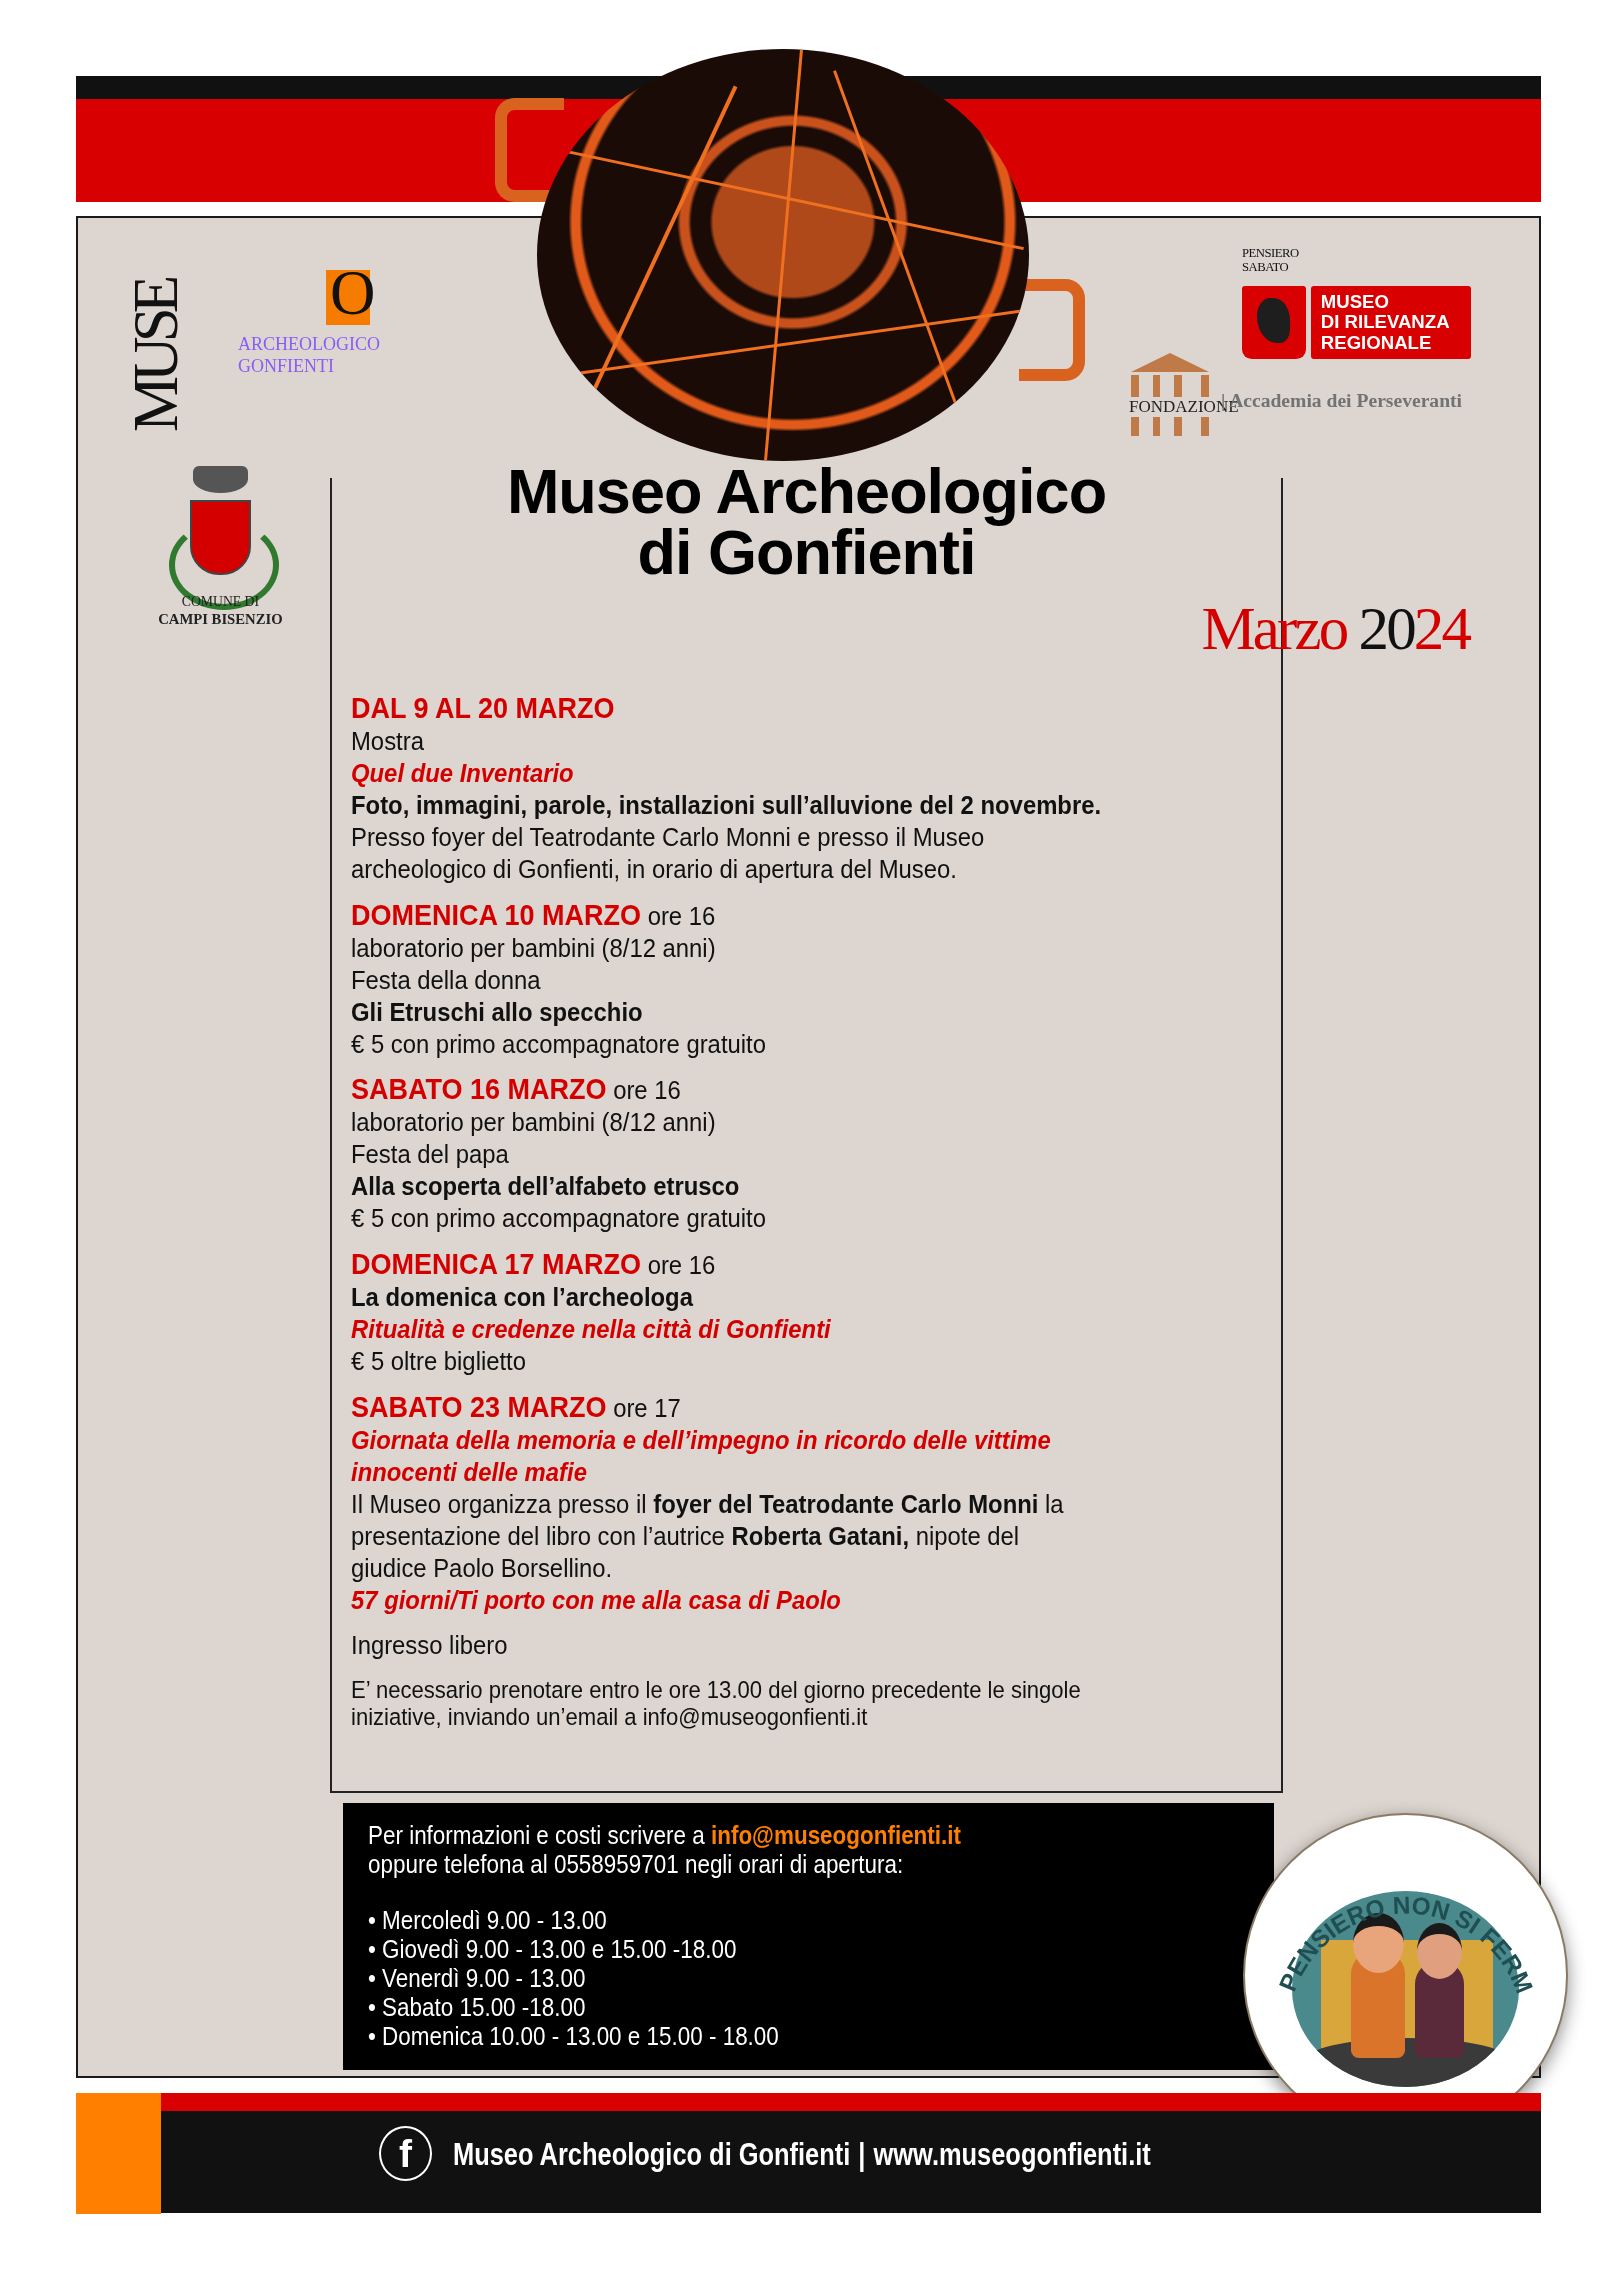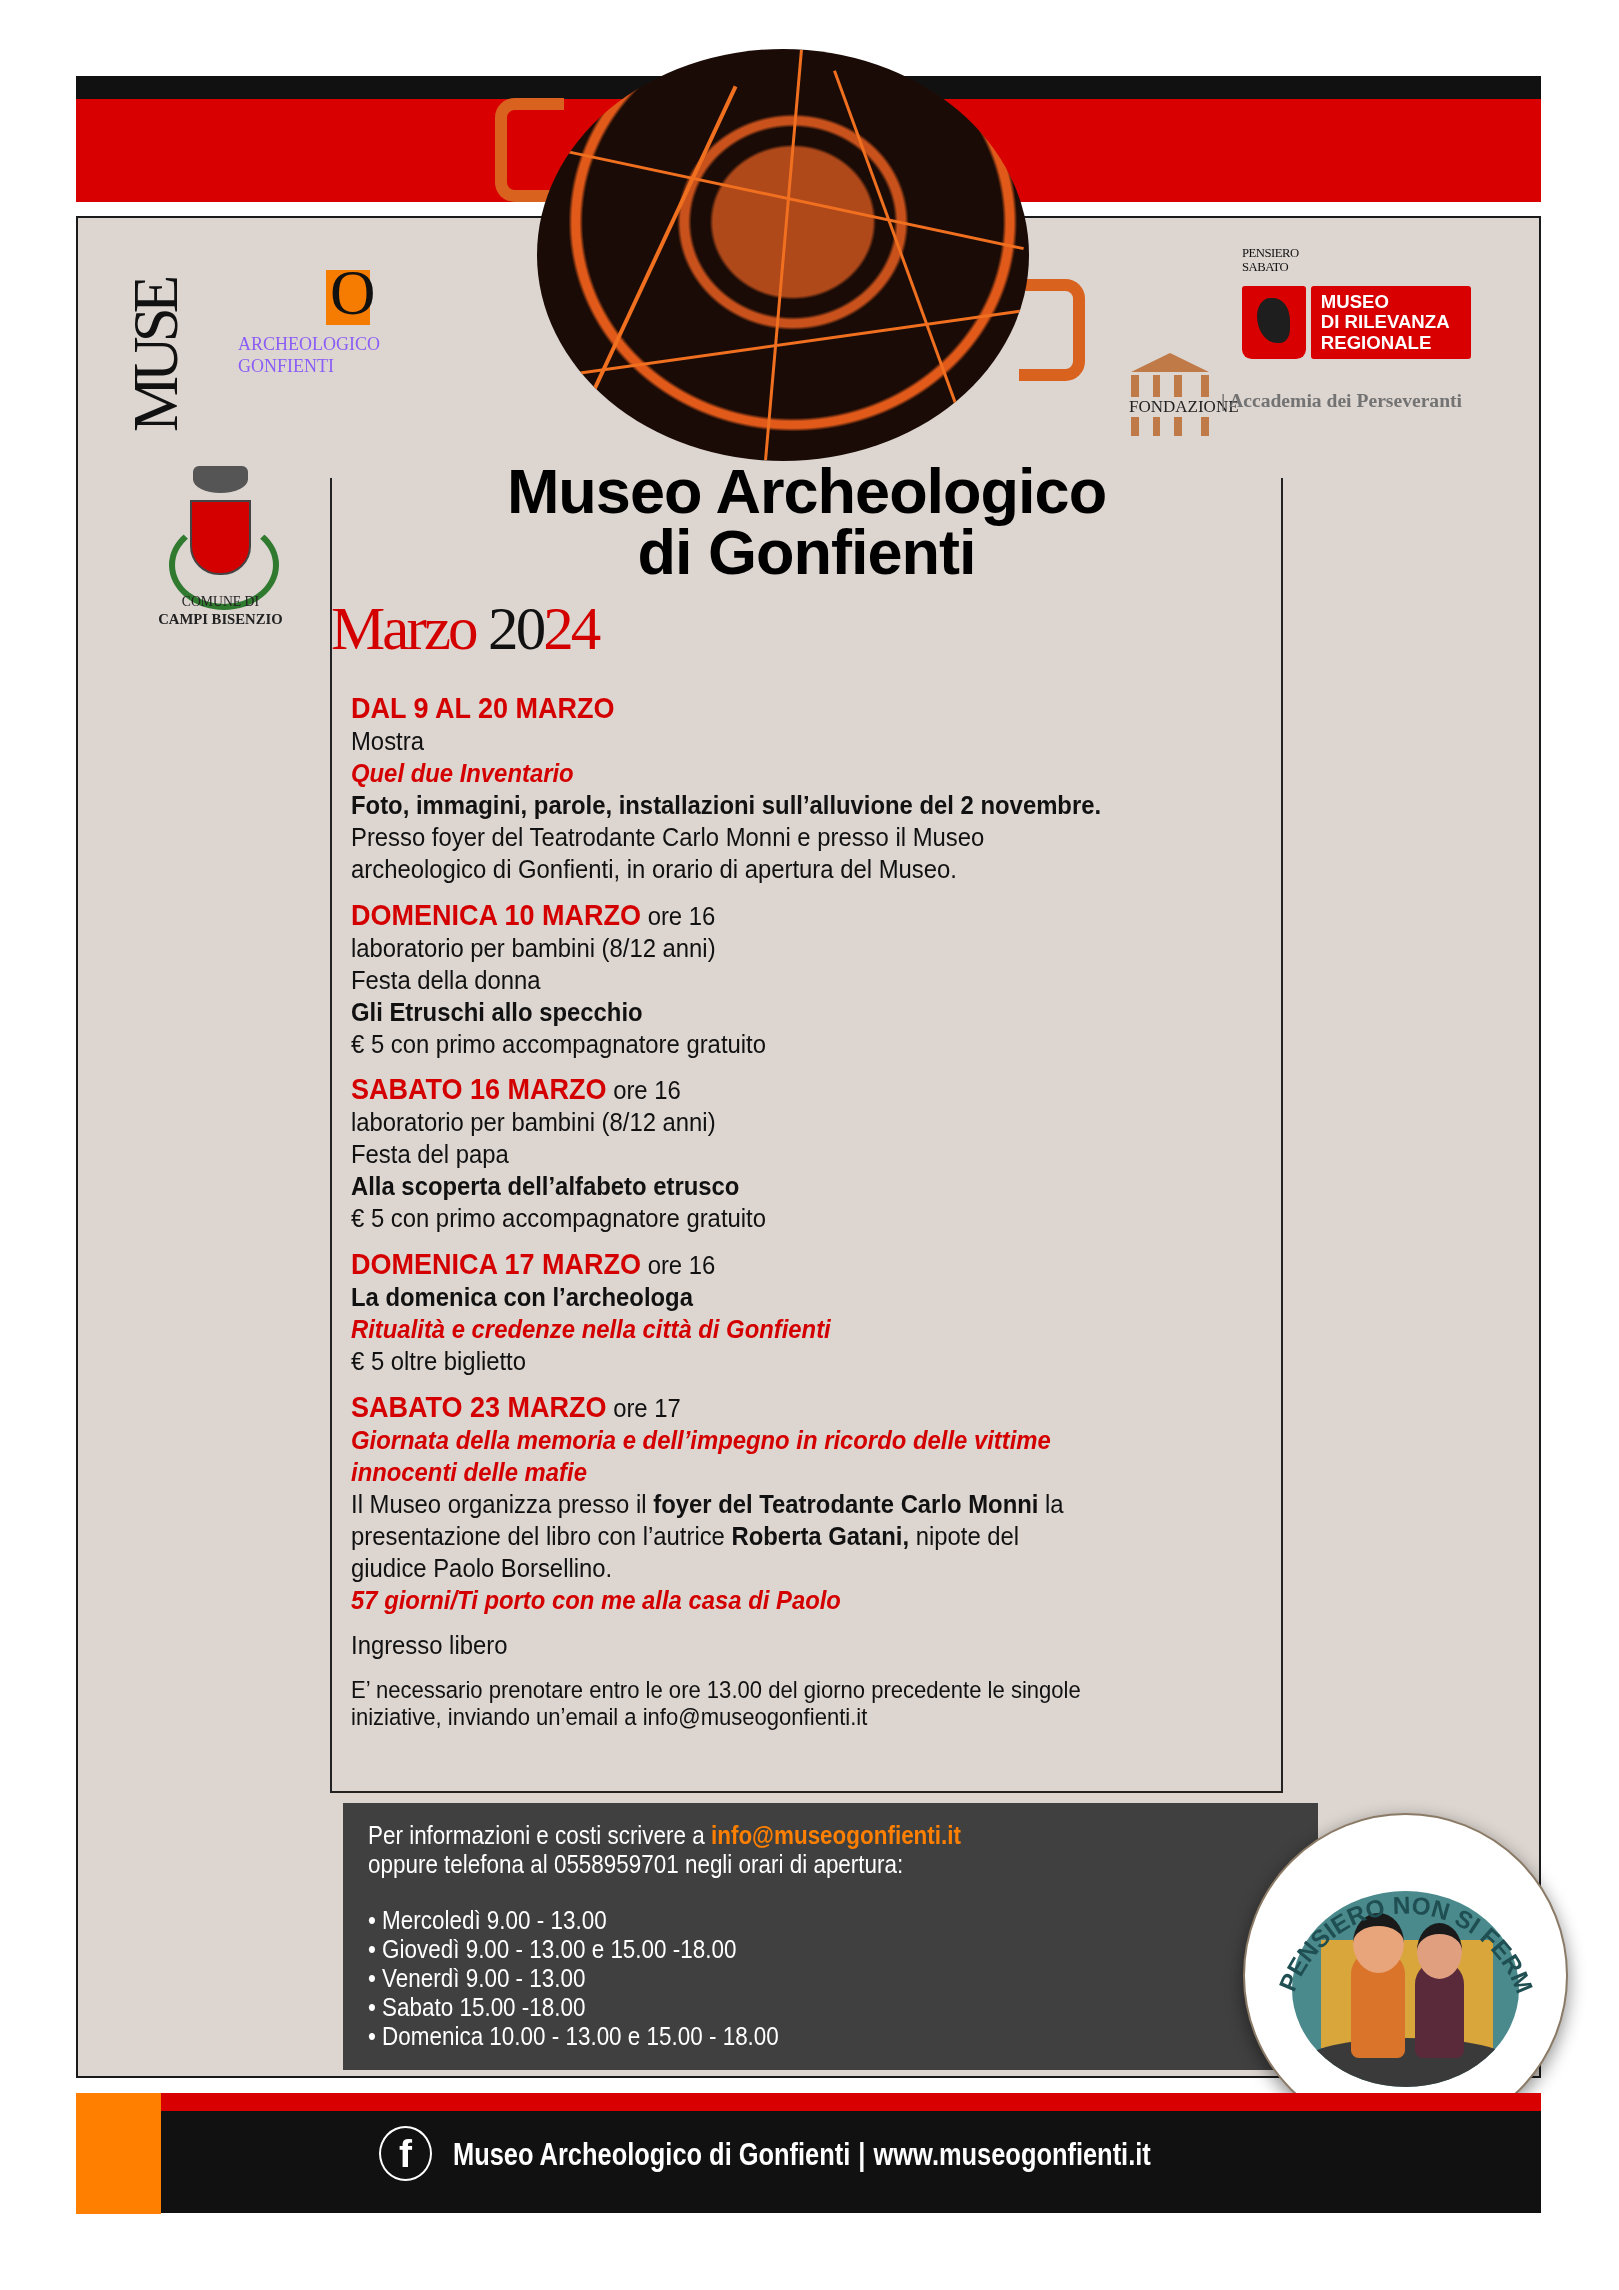--- a/index.html
+++ b/index.html
@@ -37,35 +37,35 @@
   .fond-building { position:absolute; left:0; top:0; width:88px; height:83px; }
   .fond-roof { position:absolute; left:3.9px; top:0; width:0; height:0; border-left:39px solid transparent; border-right:39px solid transparent; border-bottom:19.6px solid #c07a48; }
   .fond-col { position:absolute; top:21.6px; width:7.8px; height:61px; background:#c07a48; }
   .fond-text { position:absolute; left:2px; top:44px; font-family:"Liberation Serif", serif; font-size:17px; color:#222; background:#dcd5d0; }
   .fond-name { position:absolute; left:94px; top:37px; font-family:"Liberation Serif", serif; font-size:19.6px; font-weight:bold; color:#737373; white-space:nowrap; }
   
   .inner-left-line { left:330px; top:478px; width:2px; height:1314px; background:#222; }
   .inner-right-line { left:1281px; top:478px; width:2px; height:1313px; background:#222; }
   .inner-sep { left:330px; top:1791px; width:953px; height:2px; background:#222; }
   .title { left:331px; top:461px; width:951px; text-align:center; font-weight:bold; color:#000; font-size:63px; line-height:61px; letter-spacing:-1px; }
-  .subtitle { left:331px; top:598px; width:1138px; text-align:left; font-family:"Liberation Serif", serif; font-size:61px; line-height:61px; letter-spacing:-2.9px; }
+  .subtitle { left:331px; top:598px; width:1138px; text-align:right; font-family:"Liberation Serif", serif; font-size:61px; line-height:61px; letter-spacing:-2.9px; }
   .red { color:#d40000; }
   .black { color:#111; }
   
   .events { left:351px; top:692px; width:921px; color:#111; font-size:26.5px; line-height:32px; transform:scaleX(0.9); transform-origin:left top; width:1019px; }
   .event { margin-bottom:13.7px; }
   .event-date { font-weight:bold; color:#d40000; font-size:30px; letter-spacing:0px; }
   .event-time { color:#111; font-size:26.5px; }
   .line { display:block; }
   .b { font-weight:bold; }
   .ri { color:#d40000; font-style:italic; font-weight:bold; }
   .after-note { margin-top:9.8px; }
   .booking { margin-top:15.7px; font-size:24.5px; line-height:26.5px; }
   
-  .infobox { left:343px; top:1803px; width:931px; height:267px; background:#404040; color:#fff;padding-left:44px; }
+  .infobox { left:343px; top:1803px; width:931px; height:267px; background:#000000; color:#fff; }
   .infobox-inner { position:absolute; left:24.5px; top:17.6px; font-size:25.5px; line-height:29px; transform:scaleX(0.88); transform-origin:left top; width:1029px; }
   .orange { color:#ff8000; font-weight:bold; }
   .hours { margin-top:27.4px; line-height:29px; }
   
   .badge { left:1243px; top:1813px; width:321px; height:321px; border-radius:50%; background:#ffffff; border:2.9px solid #8a7a66; box-shadow:0 5.9px 17.6px rgba(0,0,0,0.45); overflow:hidden; }
   .badge-inner { position:absolute; left:47px; top:76px; width:227px; height:196px; border-radius:50%; background:#4a8a8c; overflow:hidden; }
   .badge-building { position:absolute; left:29px; top:49px; width:172px; height:108px; background:#d8a63a; }
   .badge-ground { position:absolute; left:9.8px; top:147px; width:211px; height:49px; background:#3a3a3a; border-radius:50%; }
   .kid1 { position:absolute; left:59px; top:59px; width:54px; height:108px; background:#d9742a; border-radius:24.5px 24.5px 7.8px 7.8px; }
   .kid1 .head { position:absolute; left:2px; top:-37px; width:51px; height:47px; background:#e8a47a; border-radius:50%; border-top:13.7px solid #1a1a1a; }

